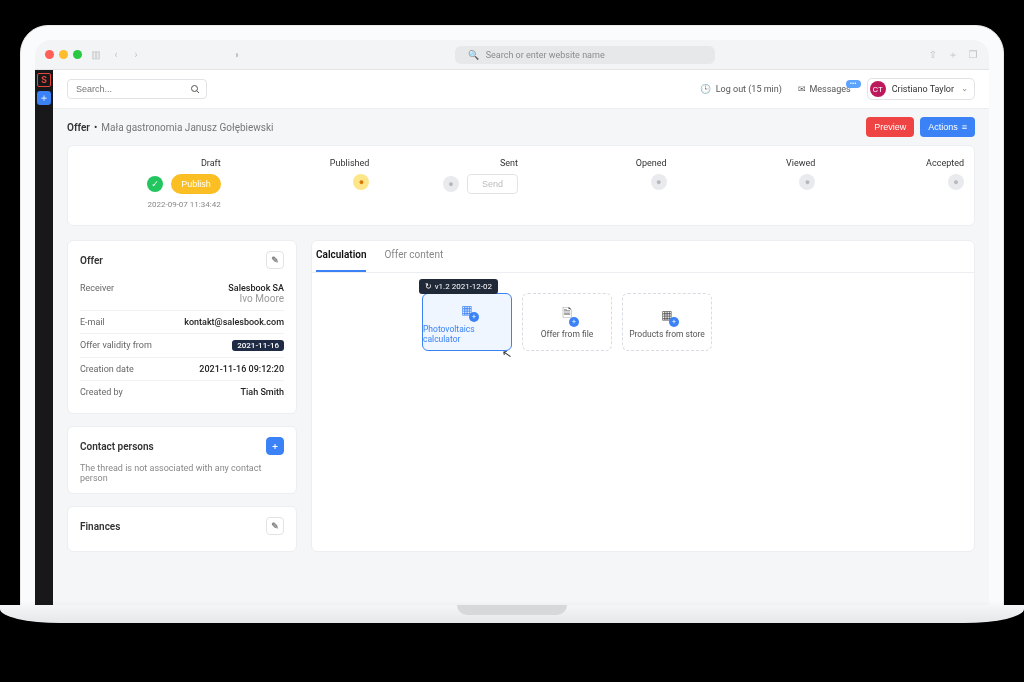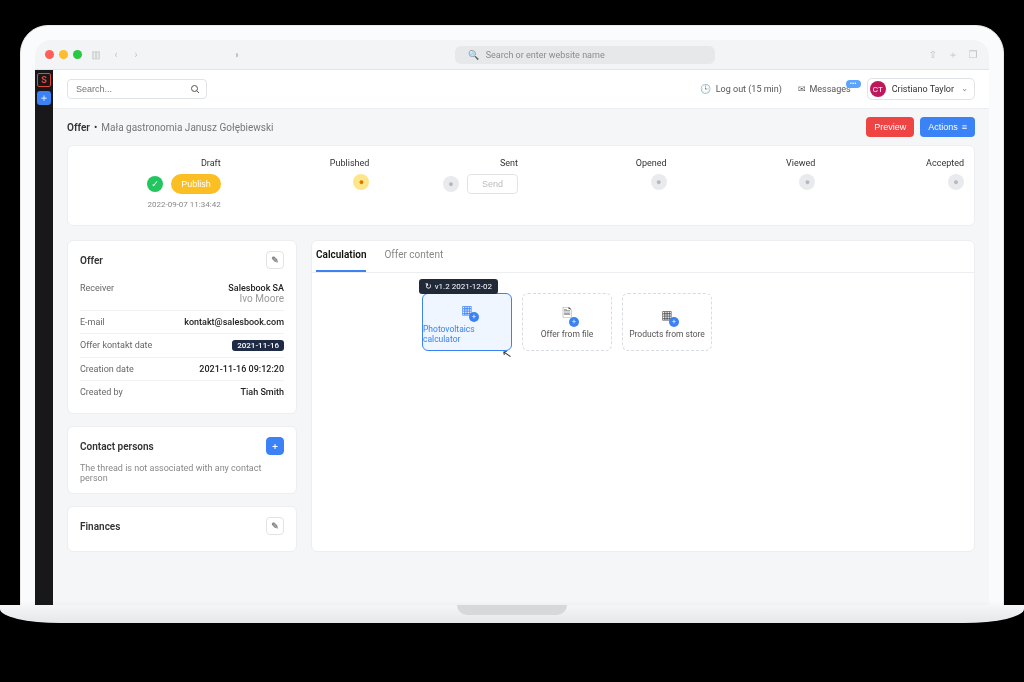--- a/index.html
+++ b/index.html
@@ -208,21 +208,21 @@
               </div>
               <div class="kv">
                   <span class="lbl">Receiver</span>
                 <span class="val"><span>Salesbook SA</span><span class="val-sub">Ivo Moore</span></span>
                 </div>
               <div class="kv">
                   <span class="lbl">E-mail</span>
                   <span class="val">kontakt@salesbook.com</span>
                 </div>
               <div class="kv">
-                  <span class="lbl">Offer kontakt date</span>
+                  <span class="lbl">Offer validity from</span>
                   <span class="val"><span class="tag-date">2021-11-16</span></span>
                 </div>
               <div class="kv">
                   <span class="lbl">Creation date</span>
                   <span class="val">2021-11-16 09:12:20</span>
                 </div>
               <div class="kv">
                   <span class="lbl">Created by</span>
                   <span class="val">Tiah Smith</span>
                 </div>

